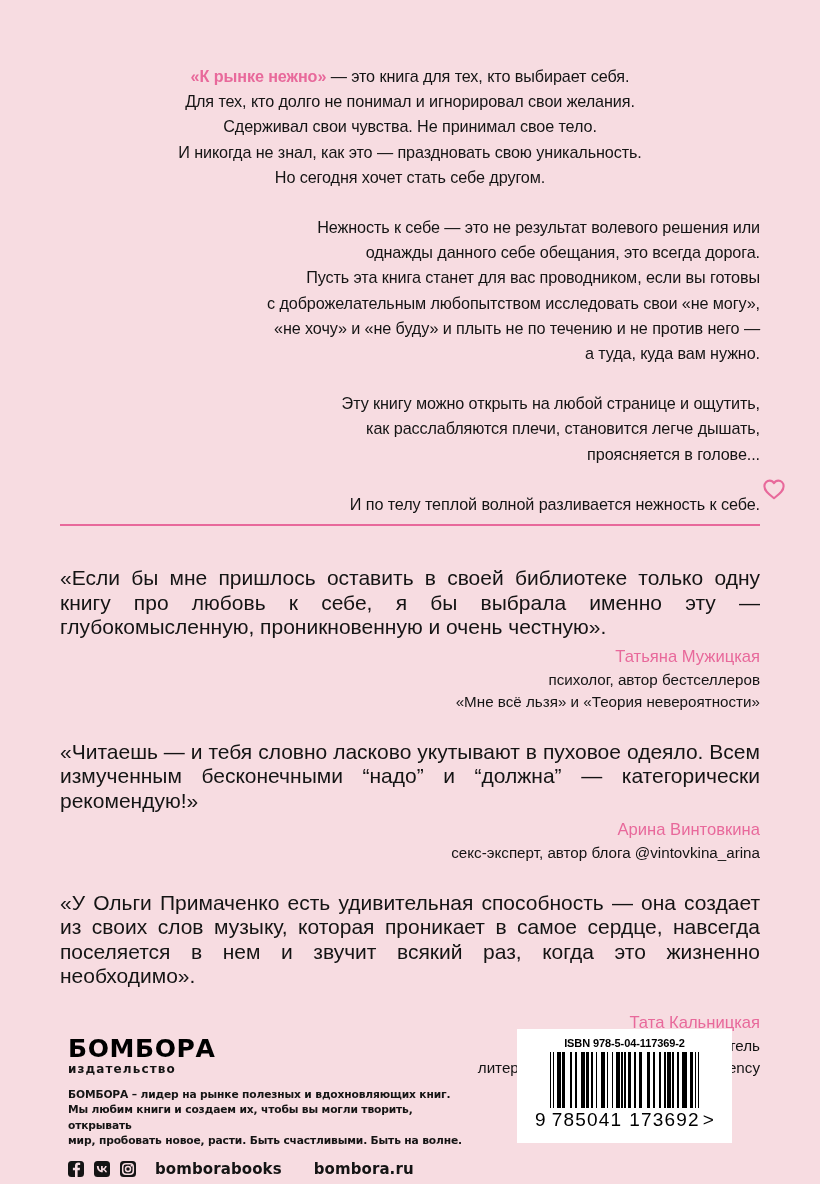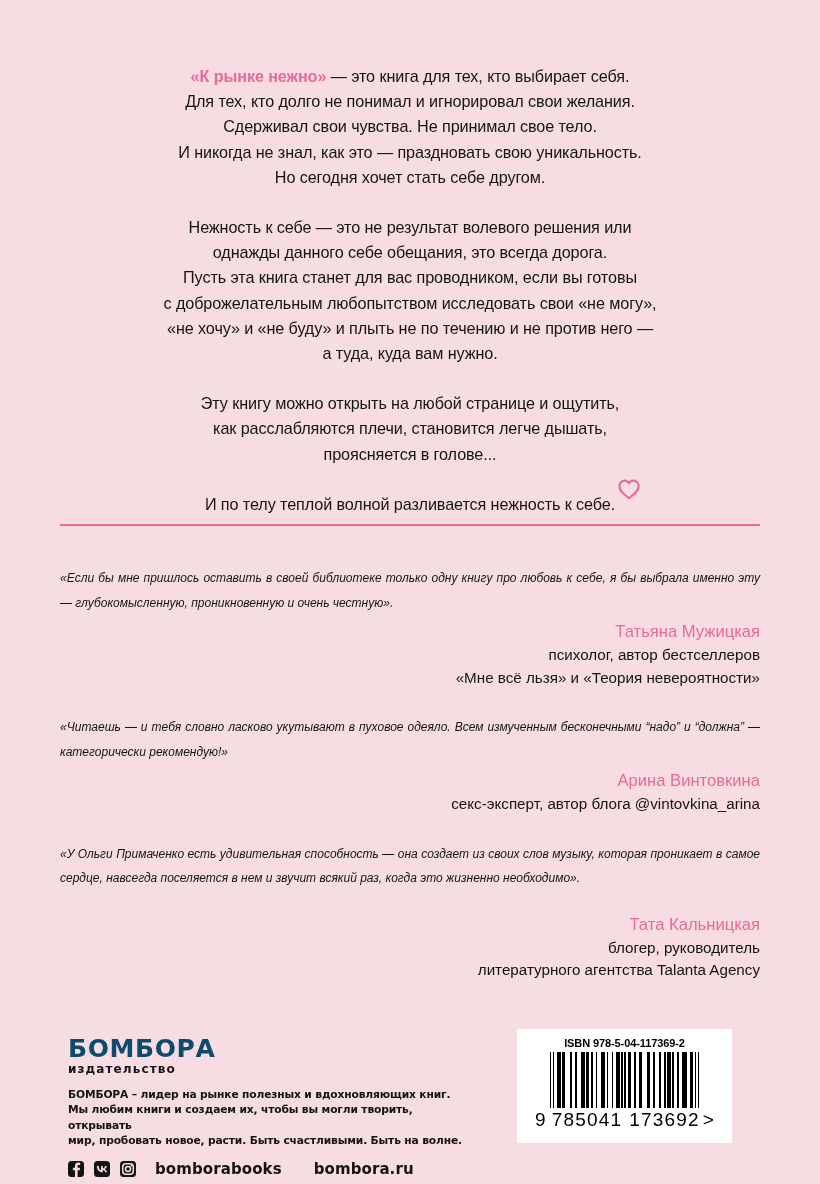--- a/index.html
+++ b/index.html
@@ -31,21 +31,21 @@
     width: 700px;
     text-align: center;
   }
   .blurb p {
     margin: 0 0 0 0;
     font-size: 16.2px;
     line-height: 25.2px;
     letter-spacing: -0.1px;
     color: #141414;
   }
-  .blurb p + p { margin-top: 25px; }
+  .blurb p + p { margin-top: 25px; text-align: right; }
   .kw {
     color: #e8699b;
     font-weight: 700;
   }
   .last-line {
     position: relative;
     display: inline-block;
   }
   .heart-icon {
     position: absolute;
@@ -69,23 +69,22 @@
   .reviews {
     position: absolute;
     left: 60px;
     top: 566px;
     width: 700px;
   }
   .review { margin-bottom: 26px; }
   .review:last-child { margin-bottom: 0; margin-top: 13px; }
 
   .quote {
-    font-size: 12px;
+    font-size: 21px;
     line-height: 24.5px;
-    font-style: italic;
     text-align: justify;
     margin: 0;
     color: #141414;
   }
   .attrib {
     text-align: right;
     margin-top: 5px;
   }
   .attrib .name {
     display: block;
@@ -108,21 +107,21 @@
     position: absolute;
     left: 68px;
     top: 1036px;
     width: 400px;
   }
   .logo-word {
     font-size: 25px;
     font-weight: 700;
     letter-spacing: 0.6px;
     line-height: 26px;
-    color: #0c4a6e;
+    color: #000000;
     font-family: "DejaVu Sans", sans-serif;
   }
   .logo-sub {
     font-size: 12px;
     font-weight: 700;
     letter-spacing: 1.1px;
     line-height: 12px;
     margin-top: 1px;
     color: #141414;
     font-family: "DejaVu Sans", sans-serif;

